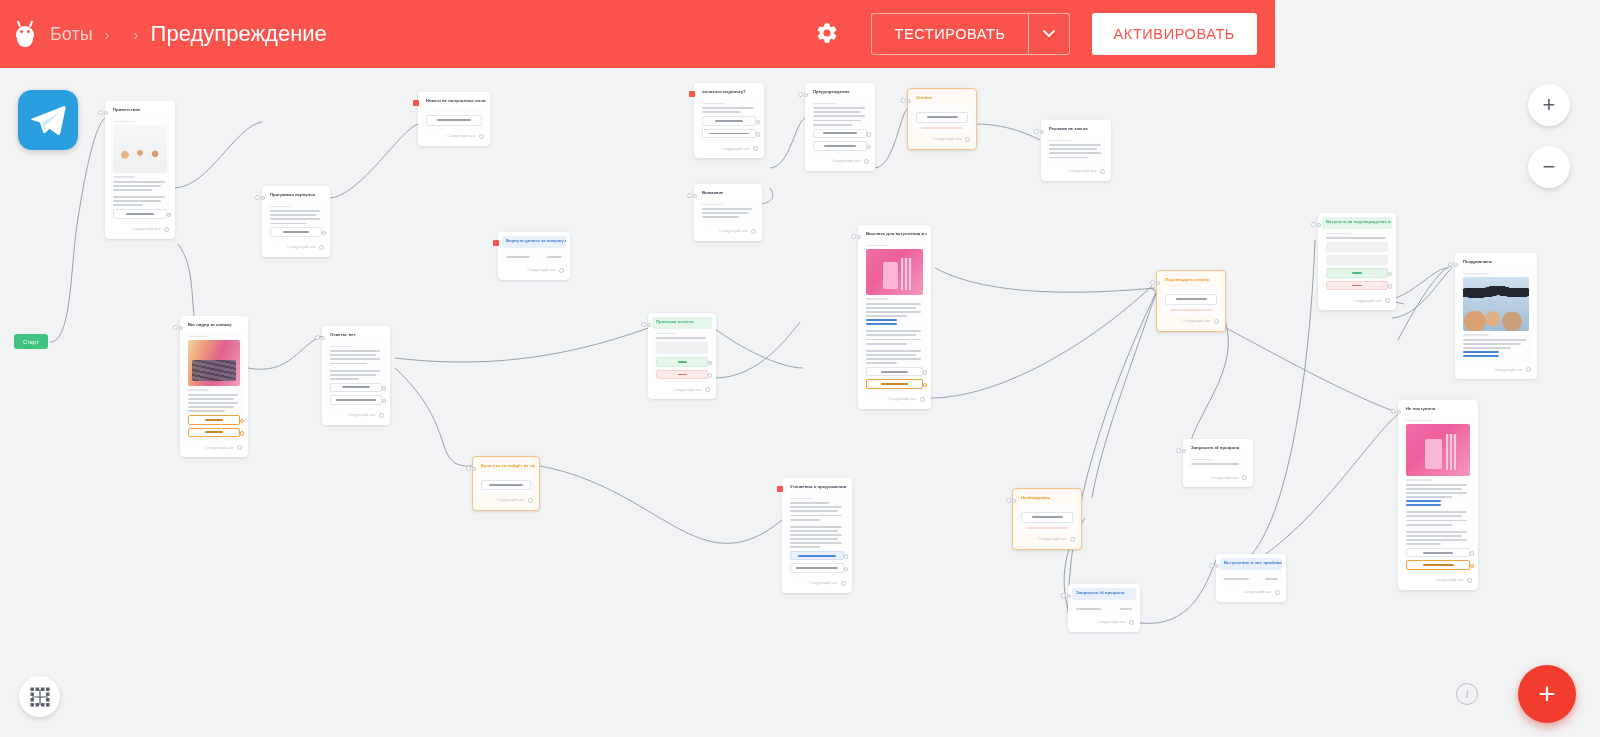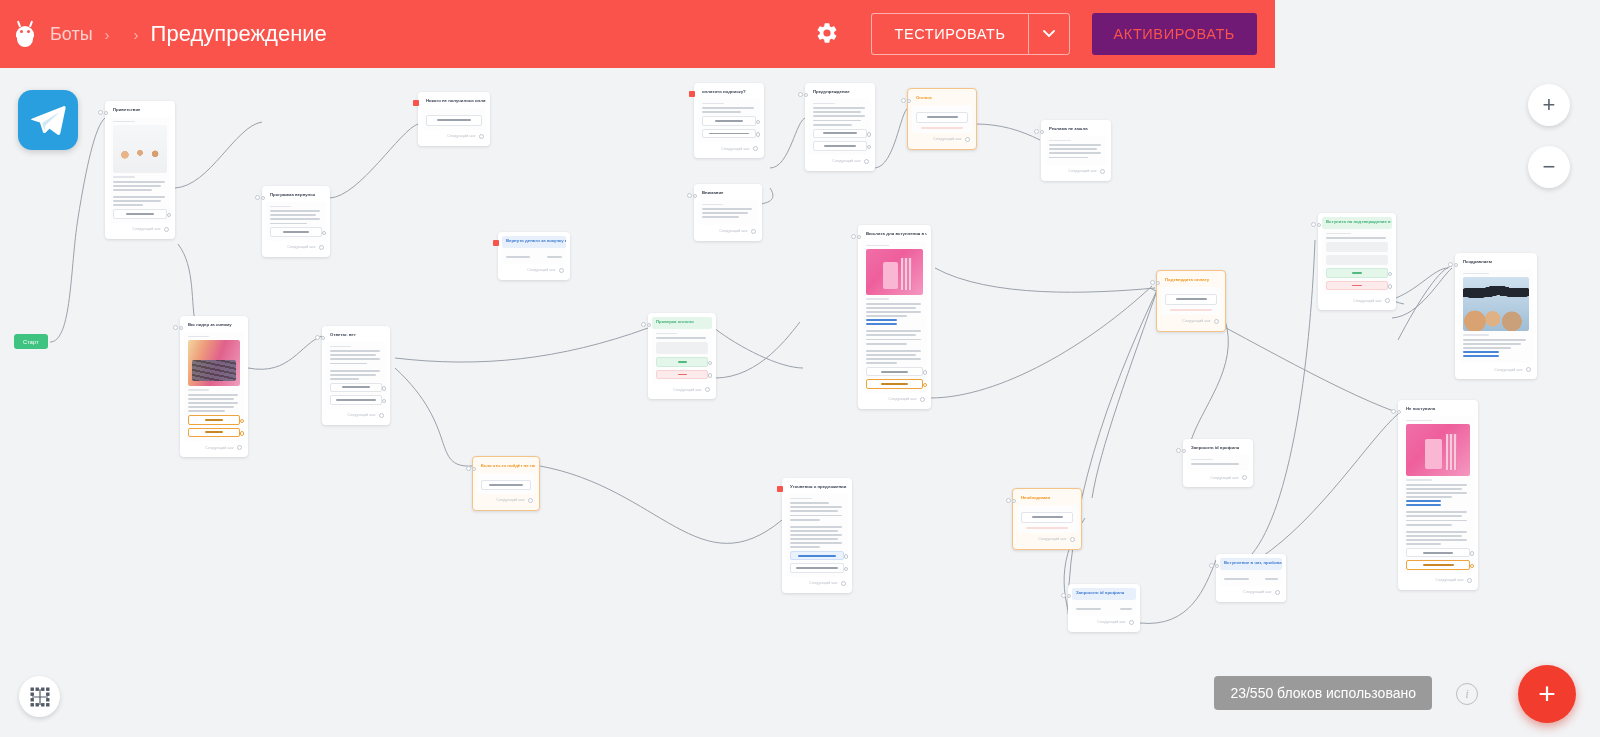--- a/index.html
+++ b/index.html
@@ -82,21 +82,21 @@
   .btn-caret {
     border: 1px solid rgba(255,255,255,.55);
     border-radius: 0 3px 3px 0;
     background: transparent;
     width: 42px; height: 42px;
     display: flex; align-items: center; justify-content: center;
     cursor: pointer;
   }
   .btn-activate {
     margin-left: 22px;
-    background: #701a75; color: #f9534b;
+    background: #ffffff; color: #f9534b;
     border: none; border-radius: 3px;
     font-size: 14.5px; letter-spacing: .6px;
     padding: 12px 22px; height: 42px;
     display: flex; align-items: center;
     cursor: pointer;
   }
 
   
   .canvas {
     position: absolute; top: 68px; left: 0;
@@ -955,18 +955,17 @@
         <rect x="17.6" y="7" width="2.4" height="2.4"></rect>
       <rect x="2" y="12.6" width="2.4" height="2.4"></rect>
         <rect x="17.6" y="12.6" width="2.4" height="2.4"></rect>
       <rect x="2" y="17.6" width="2.4" height="2.4"></rect>
         <rect x="7" y="17.6" width="2.4" height="2.4"></rect>
       <rect x="12.6" y="17.6" width="2.4" height="2.4"></rect>
         <rect x="17.6" y="17.6" width="2.4" height="2.4"></rect>
     </svg>
   </div>
 
-  <div class="blocks-pill">23/550 блоков использовано</div>
 
   <div class="info-btn">i</div>
 
   <div class="fab">+</div>
 </div>
 
 </body></html>

